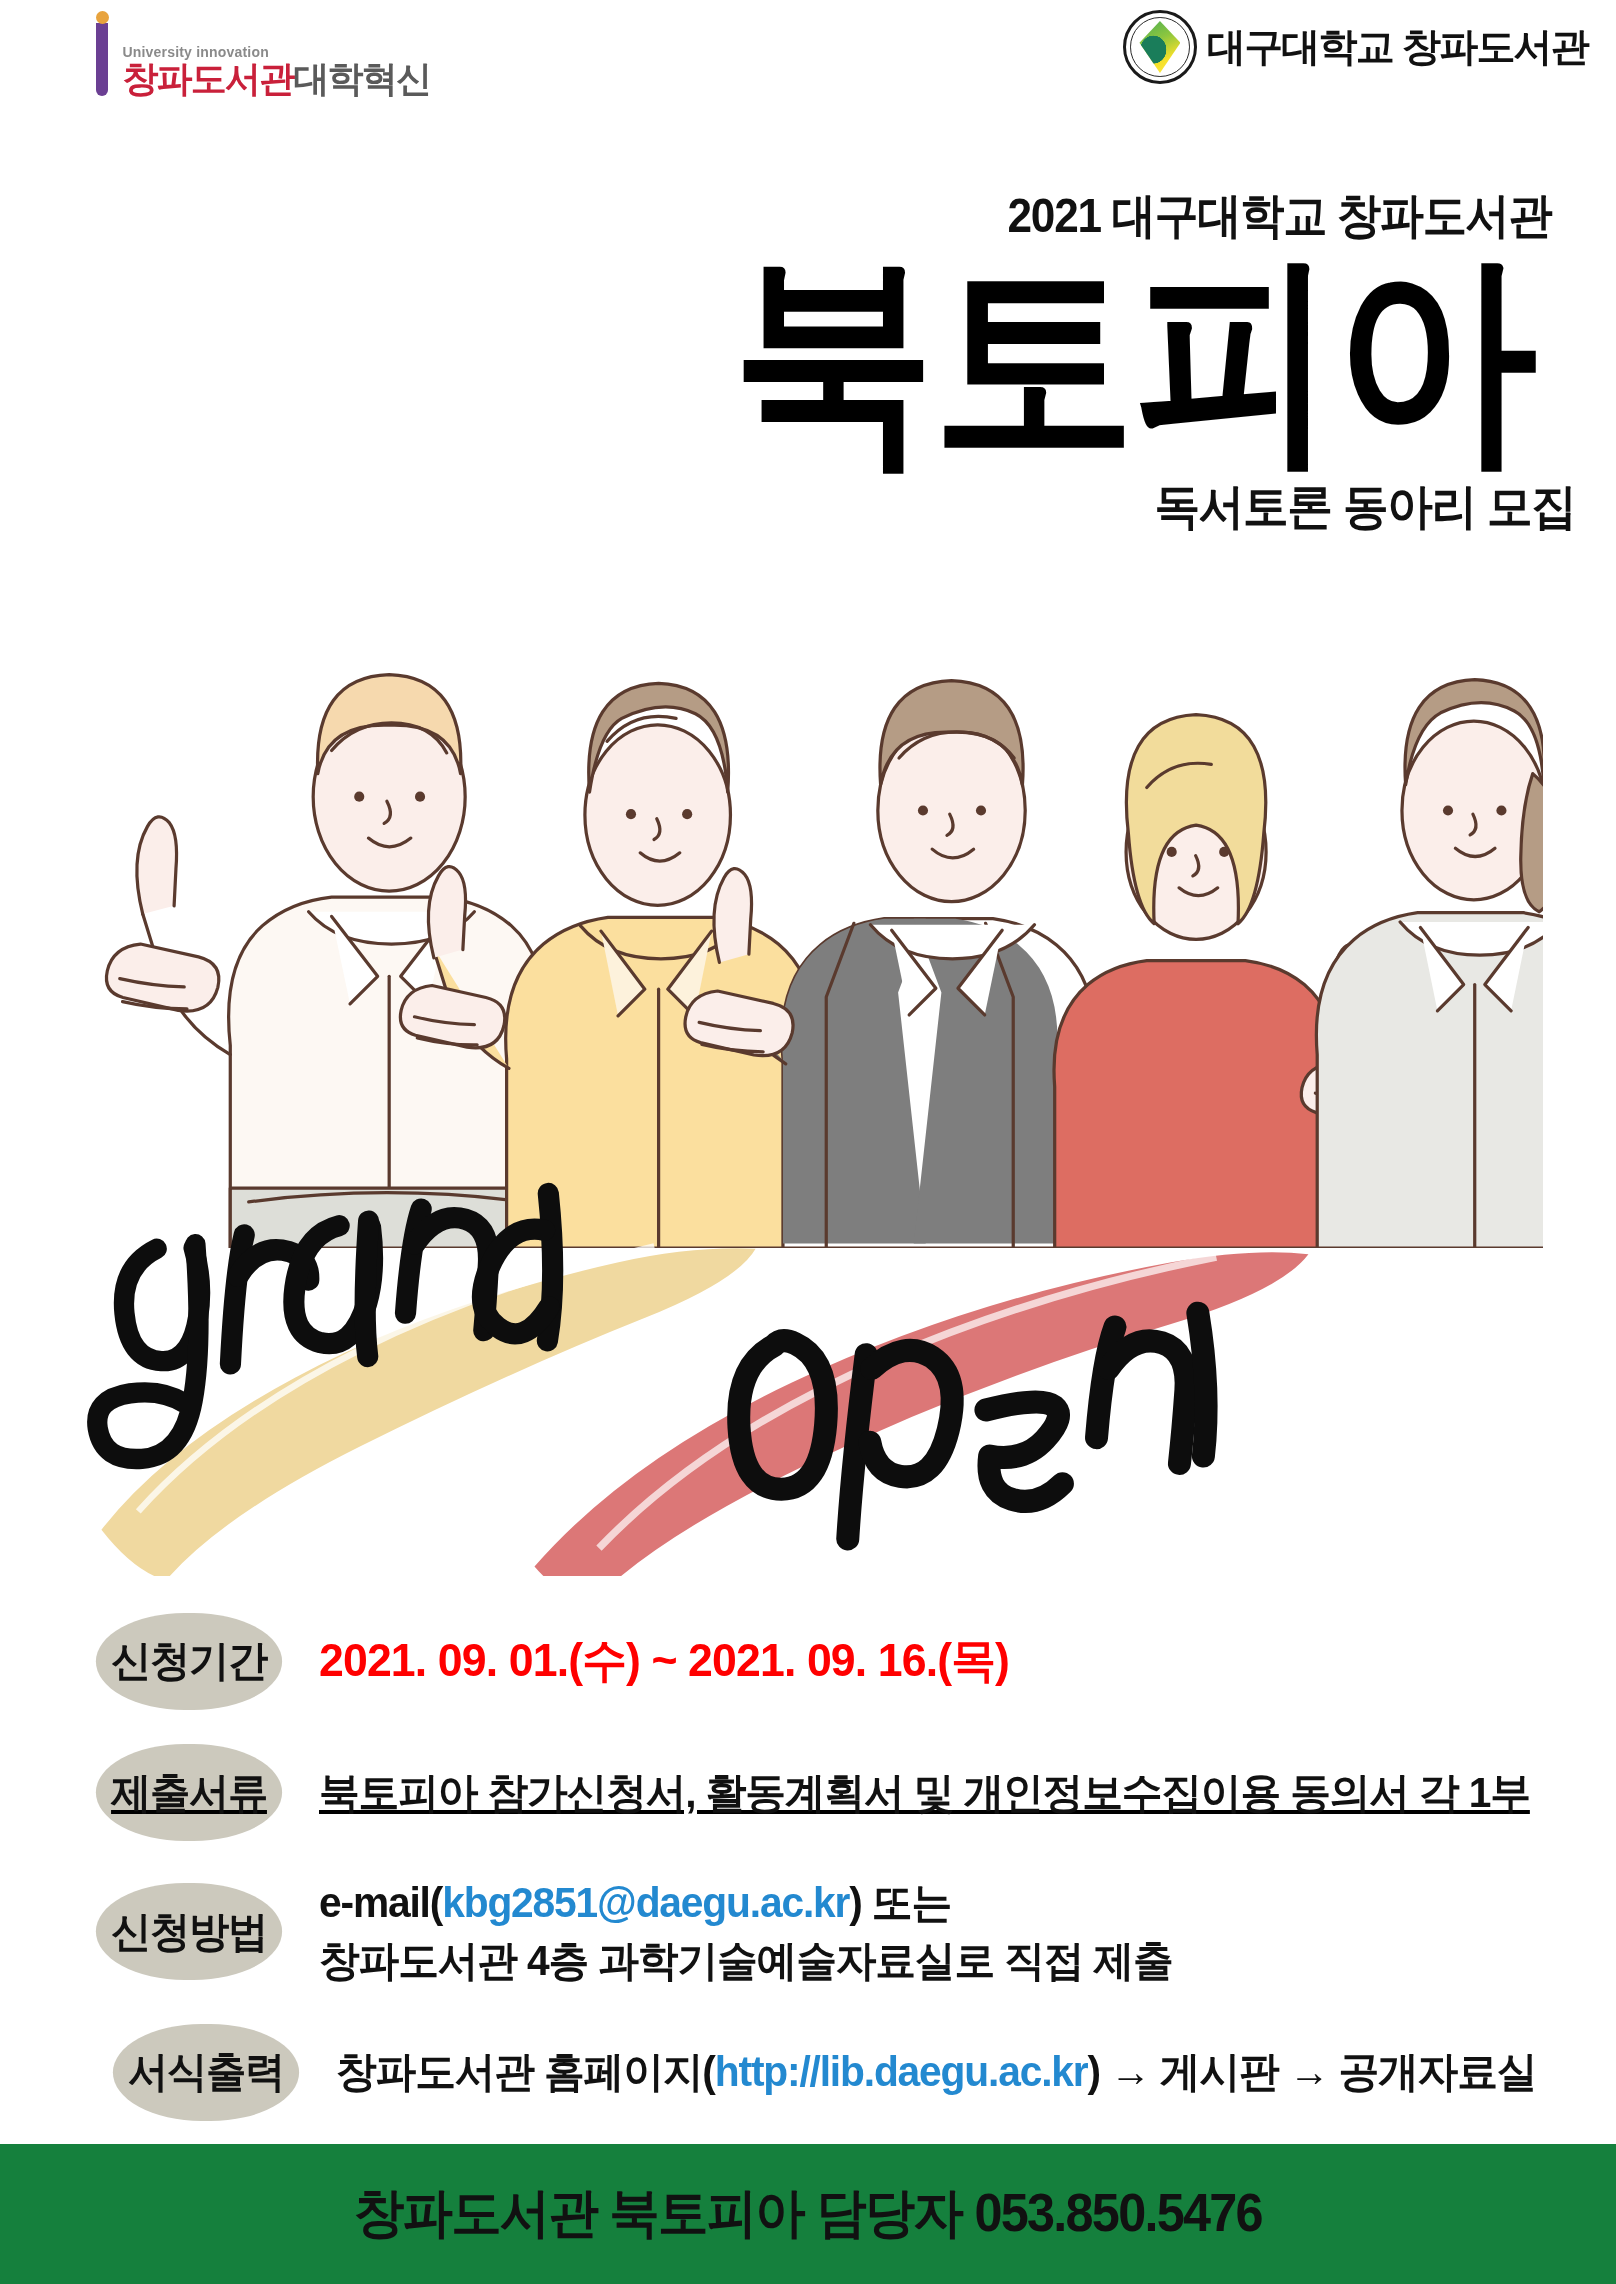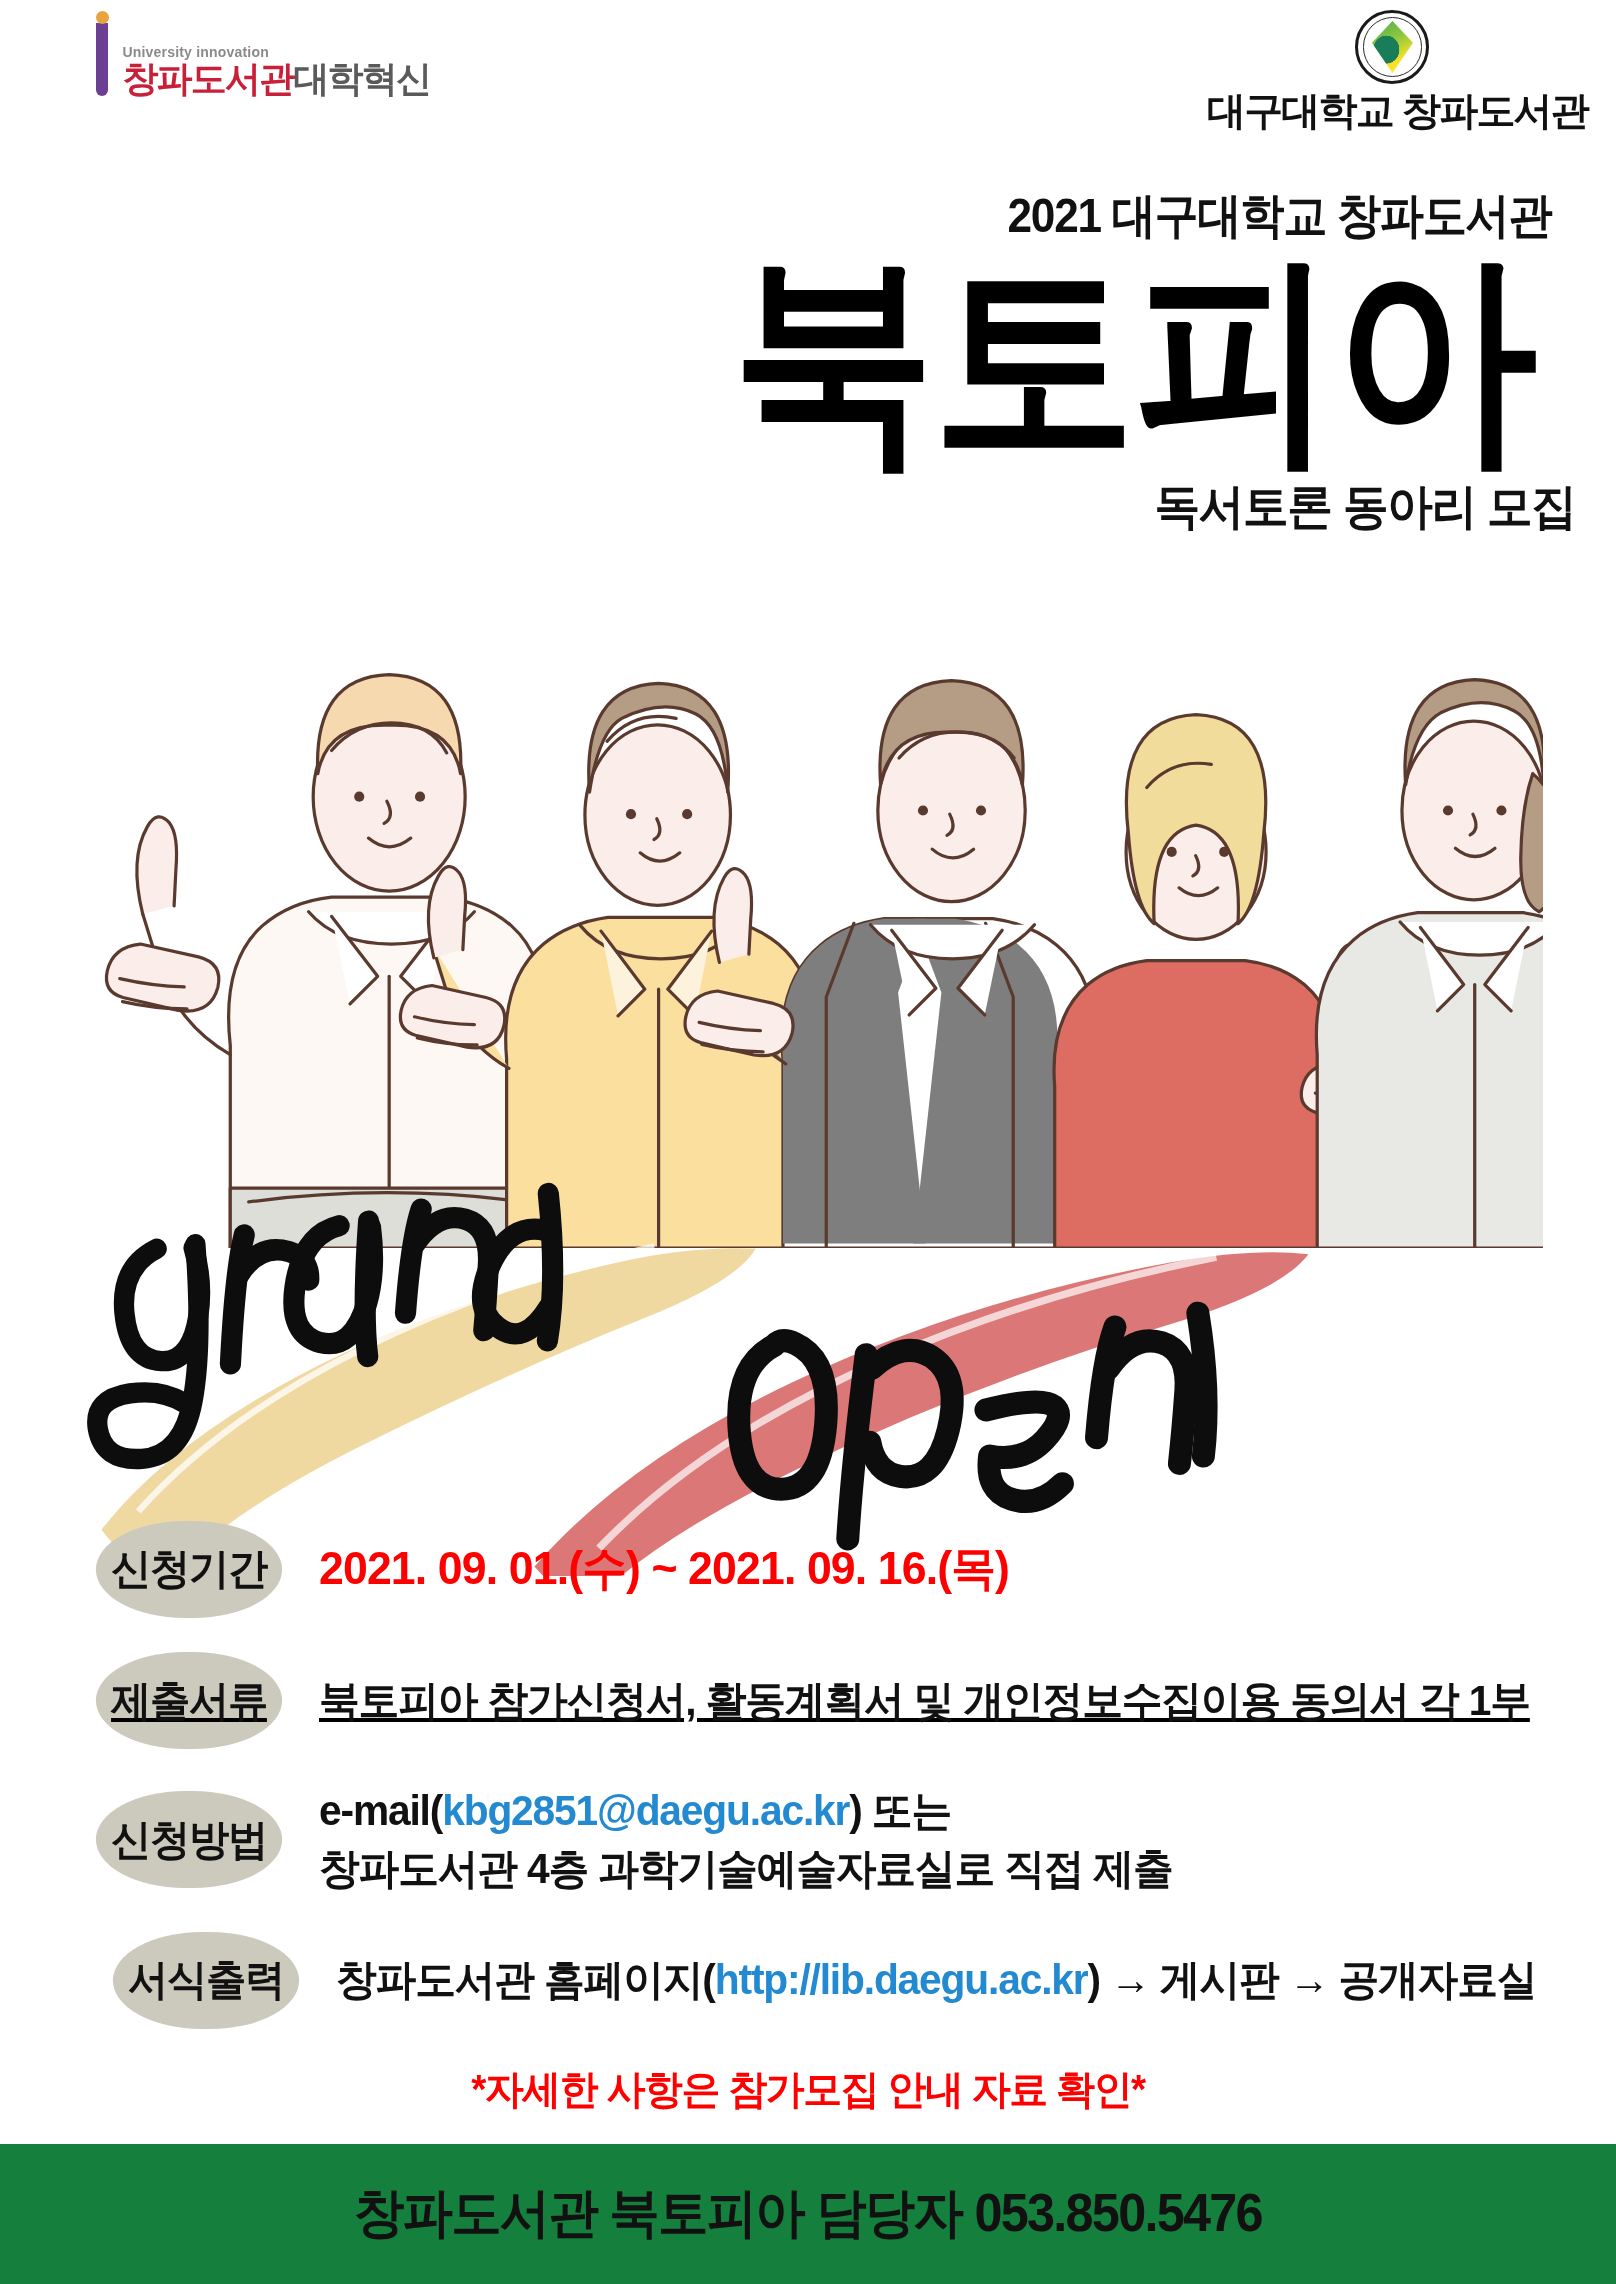--- a/index.html
+++ b/index.html
@@ -30,21 +30,21 @@
   .ui-j-dot {
     position:absolute; left:59px; top:-1.8px; width:13px; height:13px; border-radius:50%;
     background:#e8a33d;
   }
   .ui-text-wrap { display:flex; flex-direction:column; justify-content:center; padding-bottom:3.7px; }
   .ui-eng { font-size:14px; color:#8a8a8a; letter-spacing:0.2px; margin-bottom:1.8px; font-weight:600;}
   .ui-kor { font-size:36px; font-weight:900; letter-spacing:-1.8px; line-height:1; }
   .ui-kor .red { color:#c9203a; }
   .ui-kor .gray { color:#5a5a5a; }
 
-  .logo-dgu { position:absolute; right:28px; top:10px; display:flex; align-items:center;flex-direction:column; }
+  .logo-dgu { position:absolute; right:28px; top:10px; display:flex; align-items:center; }
   .dgu-seal {
     width:74px; height:74px; border-radius:50%;
     border:3.2px solid #1a1a1a; margin-right:10px; position:relative;
     background:#fff; display:flex; align-items:center; justify-content:center;
   }
   .dgu-seal::before {
     content:""; position:absolute; inset:4.1px; border-radius:50%; border:1.4px solid #2a2a2a;
   }
   .dgu-seal-inner {
     width:41px; height:52px;
@@ -72,21 +72,21 @@
 
   
   .illustration { position:absolute; top:594px; left:92px; width:1451px; height:654px; }
   .illustration svg { width:100%; height:100%; display:block; }
 
   
   .grandopen { position:absolute; top:1161px; left:83px; width:1465px; height:415px; }
   .grandopen svg { width:100%; height:100%; display:block; }
 
   
-  .info { position:absolute; top:1500px; left:0; width:1616px; }
+  .info { position:absolute; top:1592px; left:0; width:1616px; }
   .info-row { display:flex; align-items:center; margin-bottom:2.8px; }
   .pill {
     flex:0 0 auto;
     width:194px; height:97px;
     background:#ccc9bd;
     border-radius:97px / 51px;
     display:flex; align-items:center; justify-content:center;
     margin-left:92px; margin-right:33px;
     font-size:42px; font-weight:700; color:#111; letter-spacing:-1.4px;
     transform:scaleX(0.96);

